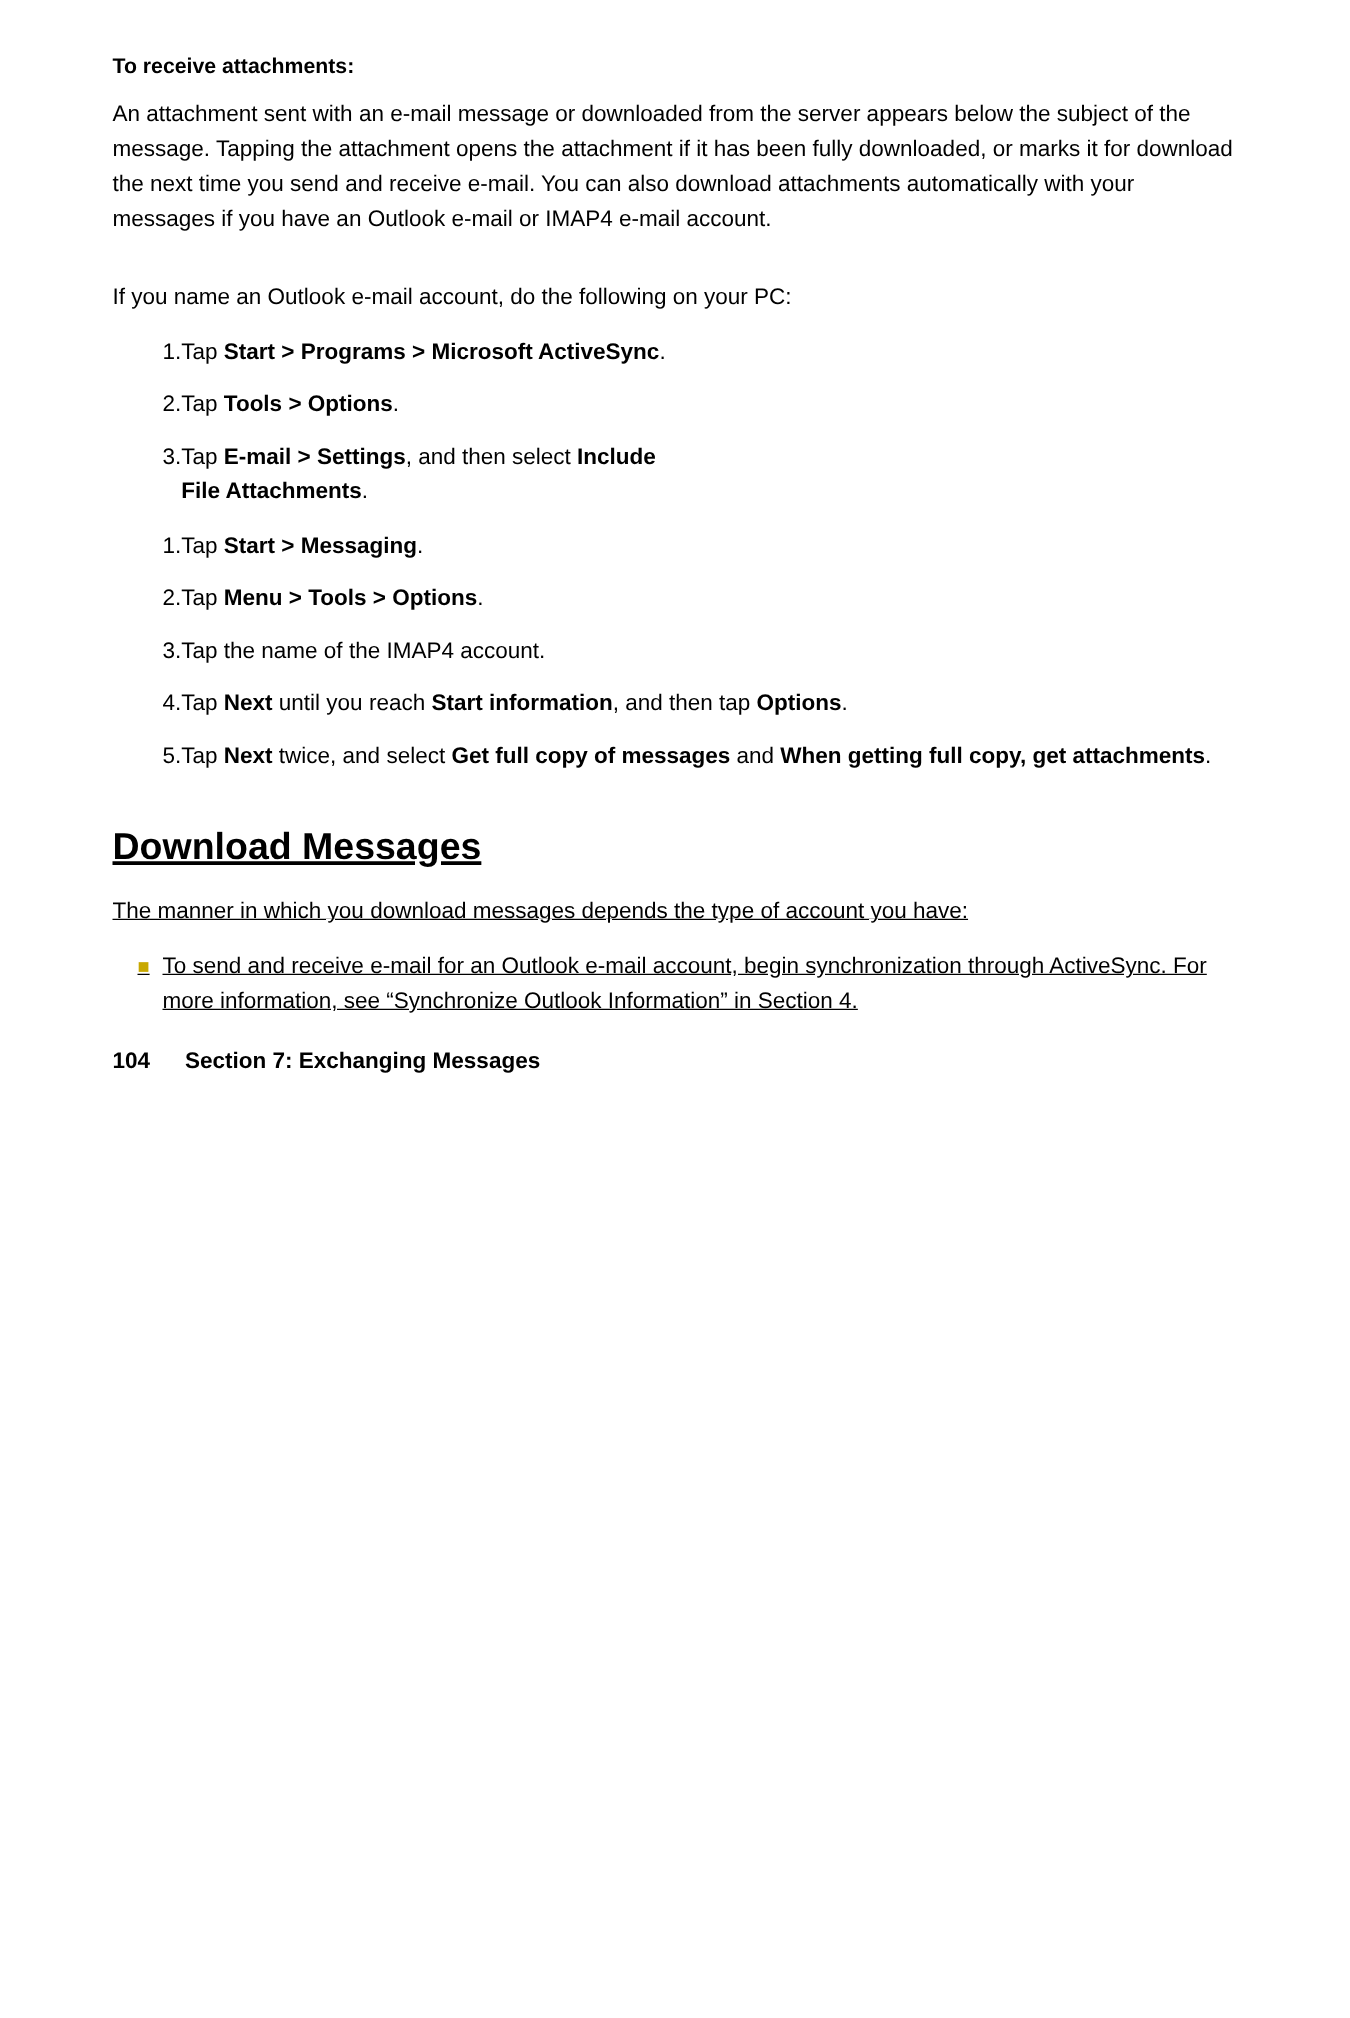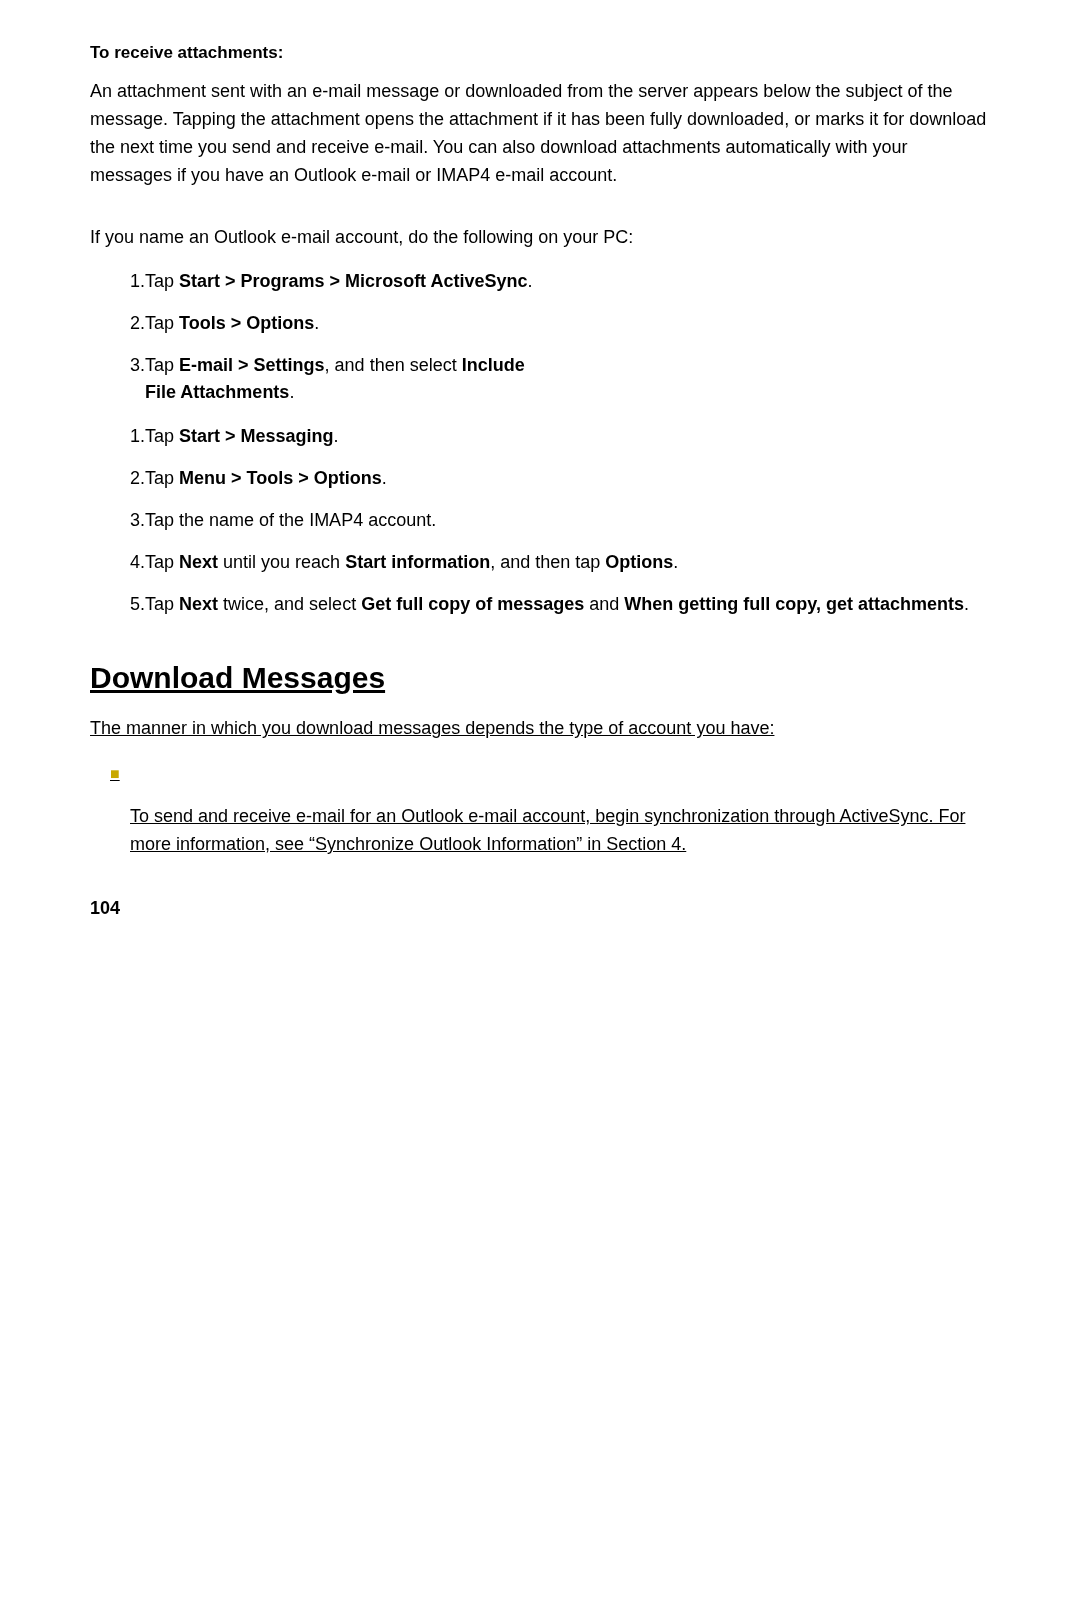--- a/index.html
+++ b/index.html
@@ -94,25 +94,24 @@
       min-width: 40px;
       padding-left: 20px;
       flex-shrink: 0;
       color: #c8a800;
       font-size: 16px;
       margin-top: 3px;
     }
 
     .bullet-list li .content {
       flex: 1;
-      margin-top: 44px;
     }
 
     .page-footer {
-      margin-top: 36px;
+      margin-top: 20px;
       display: flex;
       align-items: center;
       gap: 28px;
     }
 
     .footer-page-num {
       font-weight: bold;
       font-size: 18px;
     }
 
@@ -201,13 +200,14 @@
       <span class="content">
         To send and receive e-mail for an Outlook e-mail account, begin synchronization through ActiveSync. For more information, see “Synchronize Outlook Information” in Section 4.
       </span>
     </li>
   </ul>
 
 </div>
 
 <div class="page-footer">
   <span class="footer-page-num">104</span>
+  <span class="footer-section-label">Section 7: Exchanging Messages</span>
 </div>
 
 </body></html>

